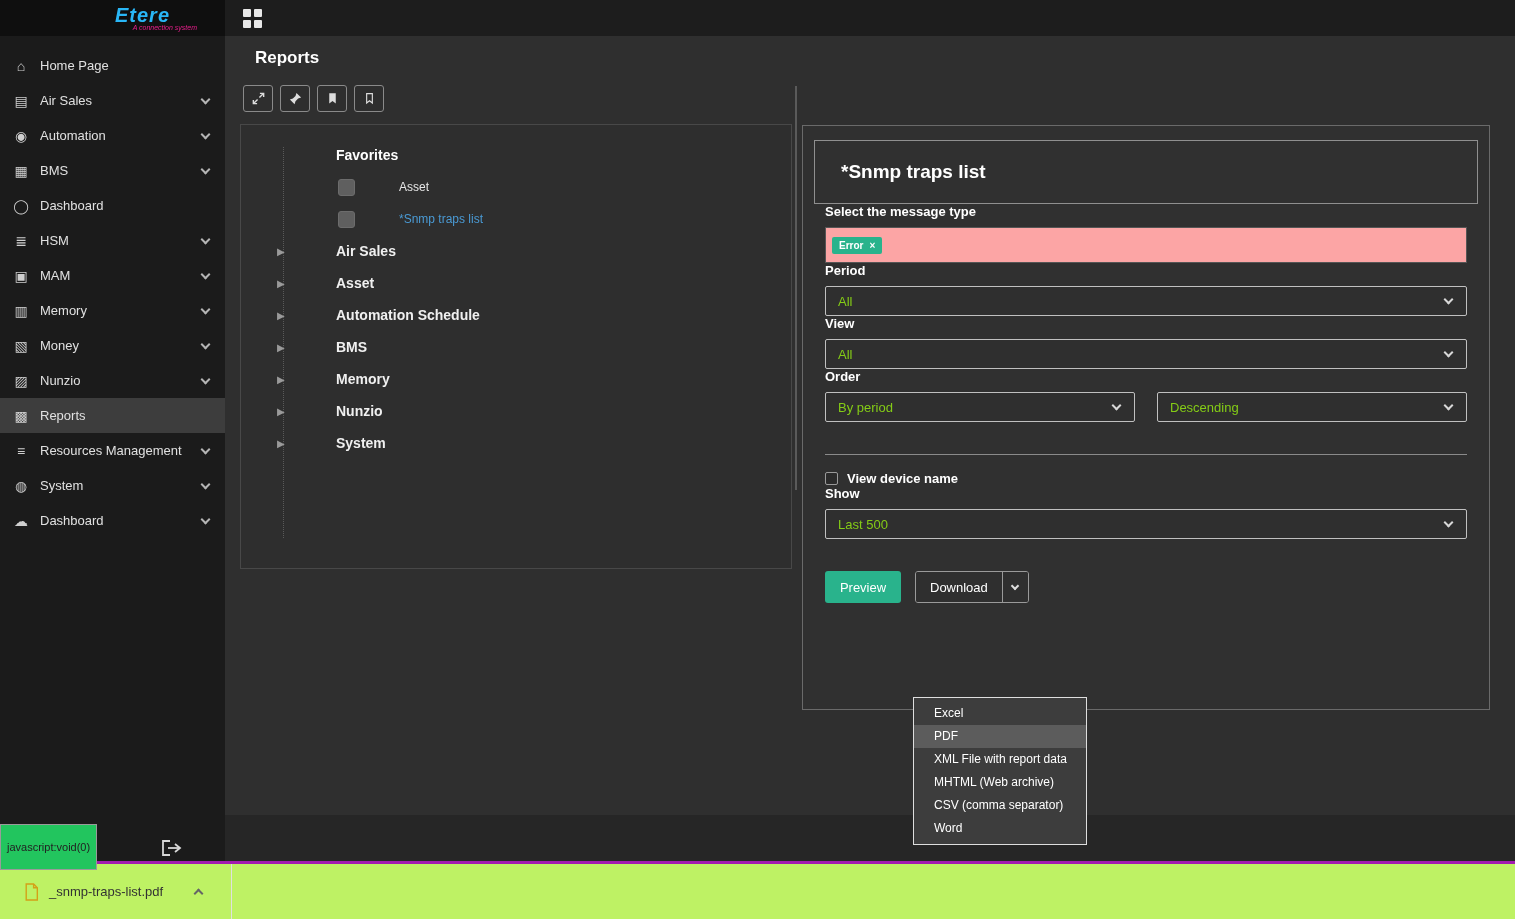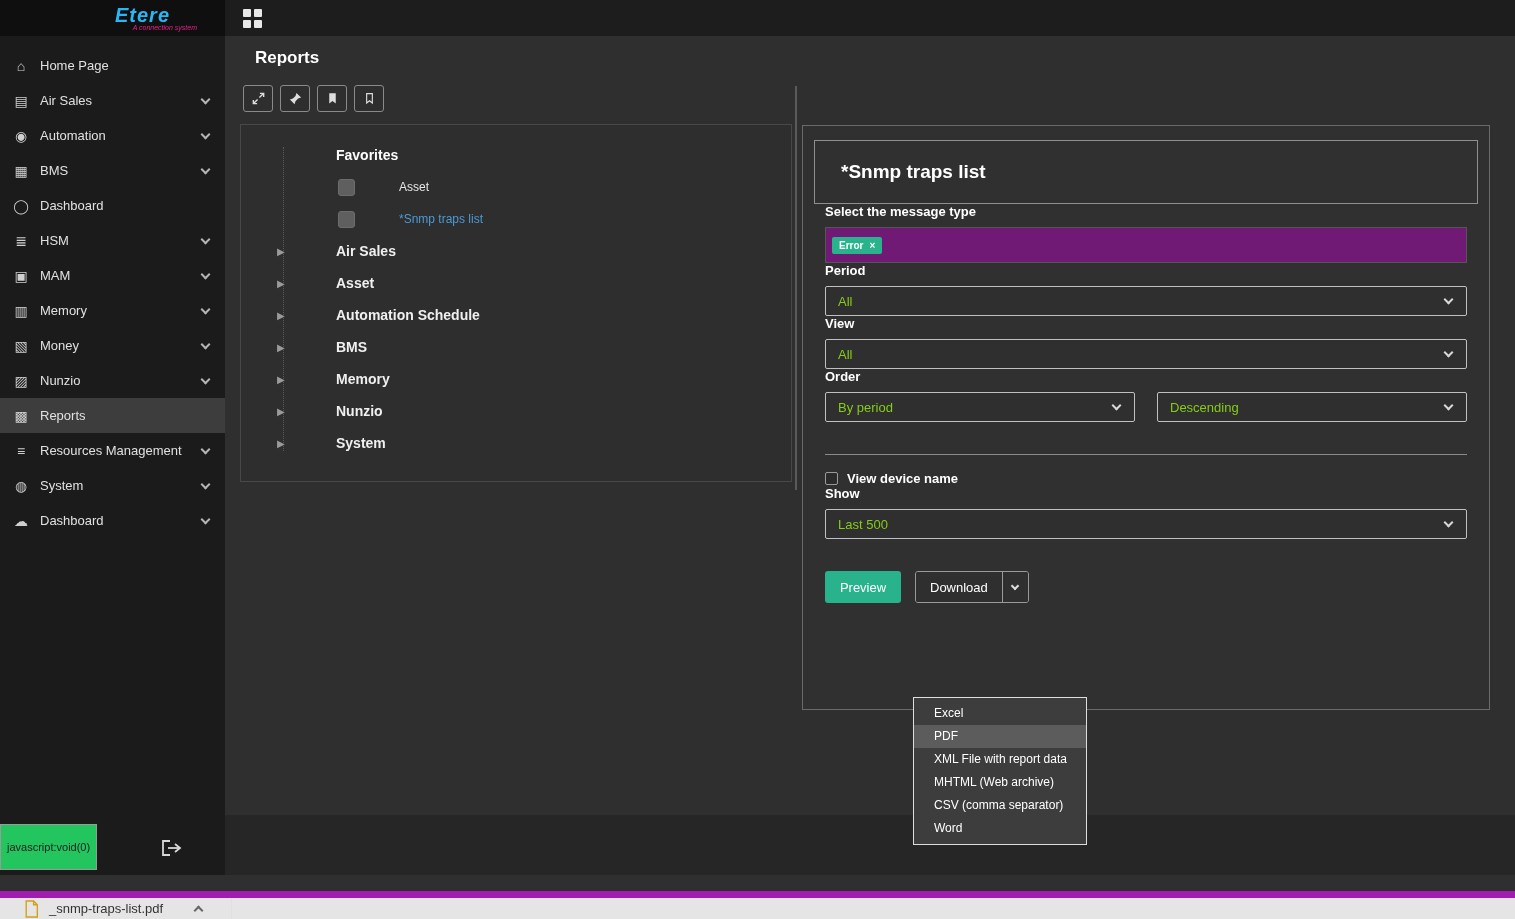--- a/index.html
+++ b/index.html
@@ -27,36 +27,36 @@
 
   
   .main { position:absolute; left:225px; top:36px; right:0; bottom:44px; background:#2f2f2f; }
   .main-footer { position:absolute; left:0; right:0; bottom:0; height:60px; background:#262626; }
   .page-title { position:absolute; left:30px; top:12px; font-size:17px; font-weight:600; color:#fff; }
   .toolbar { position:absolute; left:18px; top:49px; display:flex; gap:7px; }
   .tool-btn { width:30px; height:27px; background:#2e2e2e; border:1px solid #8a8a8a; border-radius:3px; display:flex; align-items:center; justify-content:center; cursor:pointer; }
   .splitter { position:absolute; left:570px; top:50px; width:2px; height:404px; background:#5a5a5a; }
 
   
-  .tree-panel { position:absolute; left:15px; top:88px; width:552px; height:358px; background:#2e2e2e; border:1px solid #484848; padding-top:14px; overflow:hidden; }
+  .tree-panel { position:absolute; left:15px; top:88px; width:552px; height:445px; background:#2e2e2e; border:1px solid #484848; padding-top:14px; overflow:hidden; }
   .tree-row { position:relative; height:32px; display:flex; align-items:center; cursor:pointer; }
   .tree-caret { position:absolute; left:36px; color:#9a9a9a; font-size:10px; }
   .tree-root-label { margin-left:95px; font-weight:bold; font-size:14px; color:#fff; }
   .tree-node-label { margin-left:95px; font-weight:bold; font-size:14px; color:#f0f0f0; }
   .tree-checkbox { position:absolute; left:97px; width:17px; height:17px; background:#5f5f5f; border-radius:3px; border:1px solid #6c6c6c; cursor:pointer; }
   .tree-fav-label { margin-left:158px; font-size:12px; color:#e6e6e6; }
   .tree-fav-label.highlight { color:#4a9ad4; }
   .tree-guide { position:absolute; left:42px; top:22px; bottom:30px; width:0; border-left:1px dotted #5a5a5a; }
 
   
   .form-panel { position:absolute; left:577px; top:89px; width:688px; height:585px; background:#303030; border:1px solid #6a6a6a; }
   .form-title-box { margin:14px 11px 0 11px; height:64px; border:1px solid #8f8f8f; display:flex; align-items:center; padding-left:26px; font-size:19px; font-weight:bold; color:#fff; }
   .form-body { padding:0 22px; }
   .form-label { font-size:13px; font-weight:bold; color:#fff; }
-  .tag-input { margin-top:8px; height:36px; background:#701a75; border:1px solid #555; display:flex; align-items:center; padding-left:6px; cursor:text; }
+  .tag-input { margin-top:8px; height:36px; background:#fca5a5; border:1px solid #555; display:flex; align-items:center; padding-left:6px; cursor:text; }
   .tag { display:inline-flex; align-items:center; gap:6px; background:#29b38c; color:#fff; font-size:10px; font-weight:bold; padding:3px 7px; border-radius:2px; }
   .tag-x { cursor:pointer; font-size:10px; }
   .fake-select { position:relative; margin-top:8px; height:30px; background:#2f2f2f; border:1px solid #c0c0c0; border-radius:2px; display:flex; align-items:center; padding-left:12px; font-size:13px; color:#84cc16; cursor:pointer; }
   .sel-chev { position:absolute; right:14px; top:9px; width:7px; height:7px; border-right:2px solid #d8d8d8; border-bottom:2px solid #d8d8d8; transform:rotate(45deg); }
   .order-row { display:flex; gap:22px; }
   .order-row .fake-select { flex:1; }
   .form-divider { margin-top:32px; border:0; border-top:1px solid #8a8a8a; }
   .chk-row { margin-top:16px; display:flex; align-items:center; gap:9px; cursor:pointer; }
   .chk-box { width:13px; height:13px; background:#2b2b2b; border:1px solid #9a9a9a; border-radius:2px; }
   .chk-label { font-size:13px; font-weight:bold; color:#fff; }
@@ -69,21 +69,21 @@
 
   
   .dl-menu { position:absolute; left:688px; top:661px; width:174px; background:#3d3d3d; border:1px solid #dedede; z-index:20; padding:4px 0; }
   .dl-menu-item { height:23px; line-height:23px; padding-left:20px; font-size:12px; color:#fff; cursor:pointer; }
   .dl-menu-item.active { background:#5c5c5c; }
 
   
   .status-tooltip { position:absolute; left:0; bottom:49px; background:#22c55e; color:#222; border:1px solid #9a9a9a; font-size:11px; padding:16px 6px; z-index:30; }
 
   
-  .dlbar { position:absolute; left:0; right:0; bottom:0; height:28px; background:#e5e5e5; border-top:7px solid #a21caf; z-index:10; }
+  .dlbar { position:absolute; left:0; right:0; bottom:0; height:58px; background:#bef264; border-top:3px solid #a21caf; z-index:10; }
   .dl-item { position:absolute; left:0; top:0; height:100%; width:232px; display:flex; align-items:center; padding-left:24px; gap:10px; border-right:1px solid #e0e0e0; cursor:pointer; }
   .dl-filename { font-size:13px; color:#333; }
   .chev-up { width:7px; height:7px; border-right:2px solid #666; border-bottom:2px solid #666; transform:rotate(-135deg); margin-left:22px; margin-top:4px; cursor:pointer; }
 </style>
 </head>
 <body>
 
 <div class="sidebar">
   <div class="logo">
     <span class="logo-title">Etere</span>

